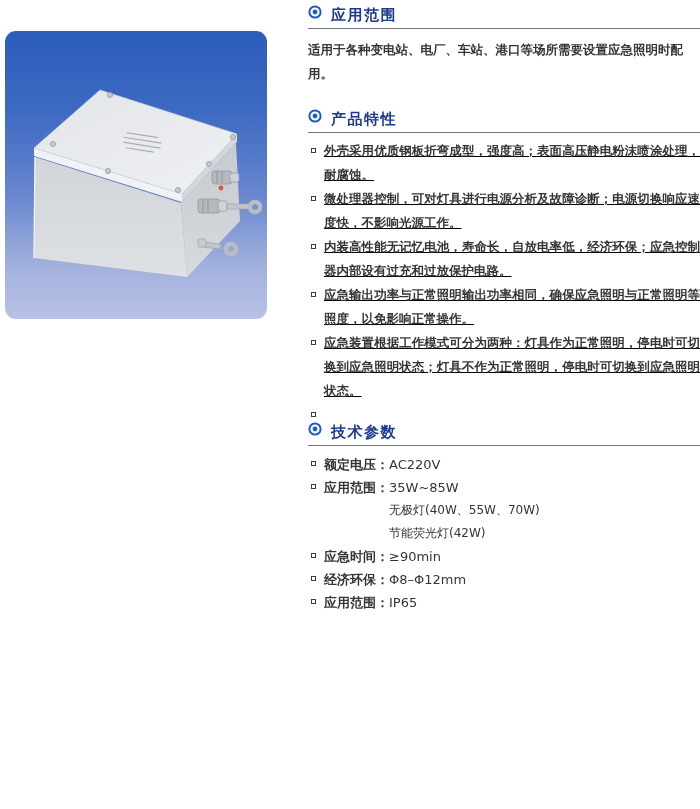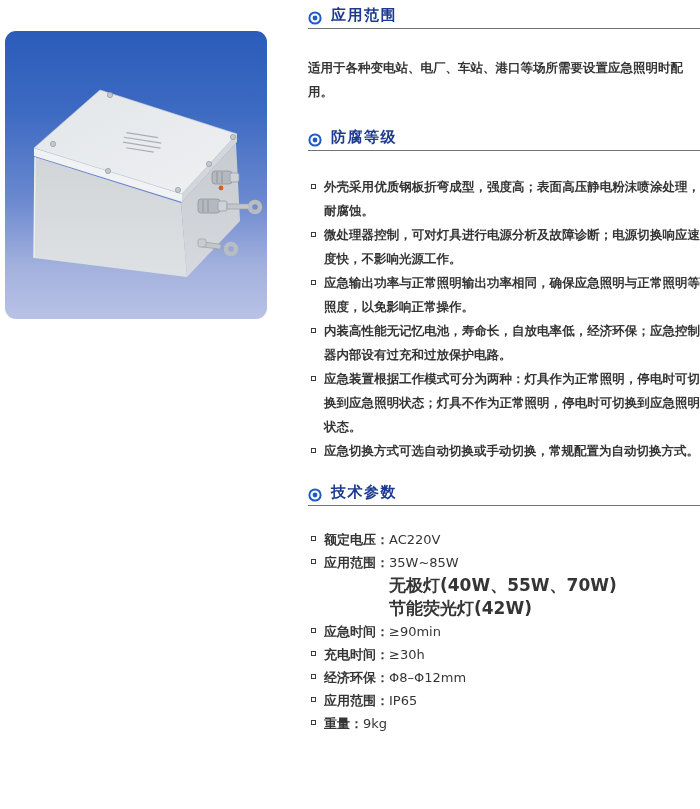--- a/index.html
+++ b/index.html
@@ -11,48 +11,48 @@
   
   .photo {
     position:absolute; left:5px; top:31px; width:262px; height:288px;
     border-radius:11px; overflow:hidden;
     background:linear-gradient(180deg,#2b5cba 0%, #3d6ac2 28%, #6a88cf 58%, #9dadd< 0%, #b7c0e4 100%);
     background:linear-gradient(180deg,#2b5cba 0%, #3d6ac2 28%, #6a88cf 58%, #a3b1dd 82%, #b9c2e6 100%);
   }
   .photo svg { display:block; width:262px; height:288px; }
   
   .content { position:absolute; left:308px; top:0; width:392px; }
-  .sec-header { display:flex; align-items:flex-end; gap:9px; height:20px; }
+  .sec-header { display:flex; align-items:flex-start; gap:9px; height:20px; }
   .sec-title {
     font-size:15px; font-weight:bold; color:#1c3a8e; letter-spacing:1.5px;
     line-height:20px;
   }
   .divider { border-top:1px solid #6f747c; margin-top:3px; width:100%; }
   .sec-application { margin-top:5px; }
   .app-text {
-    margin-top:27px; font-size:12.5px; line-height:24px; color:#353535;
+    margin-top:9px; font-size:12.5px; line-height:24px; color:#353535;
     font-weight:600;
   }
   .sec-features { margin-top:23px; }
-  .feature-list { list-style:none; margin-top:24px; }
+  .feature-list { list-style:none; margin-top:6px;text-decoration:underline; }
   .feature-list li {
     position:relative; padding-left:16px; font-size:12.5px; line-height:24px;
     color:#353535; font-weight:600; text-align:justify;
   }
   .sq {
     position:absolute; left:3px; top:9px; width:5px; height:5px;
     border:1.6px solid #3c3c3c; background:transparent; display:inline-block;
   }
   .sec-specs { margin-top:19px; }
-  .spec-list { margin-top:22px; }
+  .spec-list { margin-top:7px; }
   .spec-row { position:relative; padding-left:16px; font-size:13px; line-height:23px; color:#353535; }
   .spec-row .sq { top:8px; }
   .spec-label { font-weight:600; }
   .spec-value { font-weight:500; }
-  .spec-extra { padding-left:81px; font-size:17px; line-height:23px; color:#353535; font-weight:700; }
+  .spec-extra { padding-left:81px; font-size:12px; line-height:23px; color:#353535; font-weight:400; }
 </style>
 </head>
 <body>
 
 <div class="page">
 
   <div class="photo">
     <svg viewBox="0 0 262 288">
       <defs>
         <linearGradient id="lidG" x1="0" y1="0" x2="1" y2="1">
@@ -135,30 +135,30 @@
       <div class="divider"></div>
       <p class="app-text">适用于各种变电站、电厂、车站、港口等场所需要设置应急照明时配用。</p>
     </section>
 
     <section class="sec-features">
       <div class="sec-header">
         <svg width="14" height="14" viewBox="0 0 14 14">
           <circle cx="7" cy="7" r="5.6" fill="none" stroke="#1f5ac8" stroke-width="2"></circle>
           <circle cx="7" cy="7" r="2.4" fill="#1f5ac8"></circle>
         </svg>
-        <span class="sec-title">防腐等级</span>
+        <span class="sec-title">产品特性</span>
       </div>
       <div class="divider"></div>
       <ul class="feature-list">
         <li><span class="sq"></span><span>外壳采用优质钢板折弯成型，强度高；表面高压静电粉沫喷涂处理，耐腐蚀。</span></li>
         <li><span class="sq"></span><span>微处理器控制，可对灯具进行电源分析及故障诊断；电源切换响应速度快，不影响光源工作。</span></li>
+        <li><span class="sq"></span><span>内装高性能无记忆电池，寿命长，自放电率低，经济环保；应急控制器内部设有过充和过放保护电路。</span></li>
         <li><span class="sq"></span><span>应急输出功率与正常照明输出功率相同，确保应急照明与正常照明等照度，以免影响正常操作。</span></li>
-        <li><span class="sq"></span><span>内装高性能无记忆电池，寿命长，自放电率低，经济环保；应急控制器内部设有过充和过放保护电路。</span></li>
         <li><span class="sq"></span><span>应急装置根据工作模式可分为两种：灯具作为正常照明，停电时可切换到应急照明状态；灯具不作为正常照明，停电时可切换到应急照明状态。</span></li>
-        <li><span class="sq"></span><span>应急切换方式可选自动切换或手动切换，常规配置为自动切换方式。</span></li>
+        <li><span class="sq"></span></li>
       </ul>
     </section>
 
     <section class="sec-specs">
       <div class="sec-header">
         <svg width="14" height="14" viewBox="0 0 14 14">
           <circle cx="7" cy="7" r="5.6" fill="none" stroke="#1f5ac8" stroke-width="2"></circle>
           <circle cx="7" cy="7" r="2.4" fill="#1f5ac8"></circle>
         </svg>
         <span class="sec-title">技术参数</span>
@@ -177,37 +177,29 @@
         </div>
 
         <div class="spec-extra">无极灯(40W、55W、70W)</div>
         <div class="spec-extra">节能荧光灯(42W)</div>
 
         <div class="spec-row">
           <span class="sq"></span>
           <span class="spec-label">应急时间：</span><span class="spec-value">≥90min</span>
         </div>
 
-        <div class="spec-row">
-          <span class="sq"></span>
-          <span class="spec-label">充电时间：</span><span class="spec-value">≥30h</span>
-        </div>
 
         <div class="spec-row">
           <span class="sq"></span>
           <span class="spec-label">经济环保：</span><span class="spec-value">Φ8–Φ12mm</span>
         </div>
 
         <div class="spec-row">
           <span class="sq"></span>
           <span class="spec-label">应用范围：</span><span class="spec-value">IP65</span>
         </div>
 
 
-        <div class="spec-row">
-          <span class="sq"></span>
-          <span class="spec-label">重量：</span><span class="spec-value">9kg</span>
-        </div>
 
       </div>
     </section>
   </div>
 </div>
 
 </body></html>

